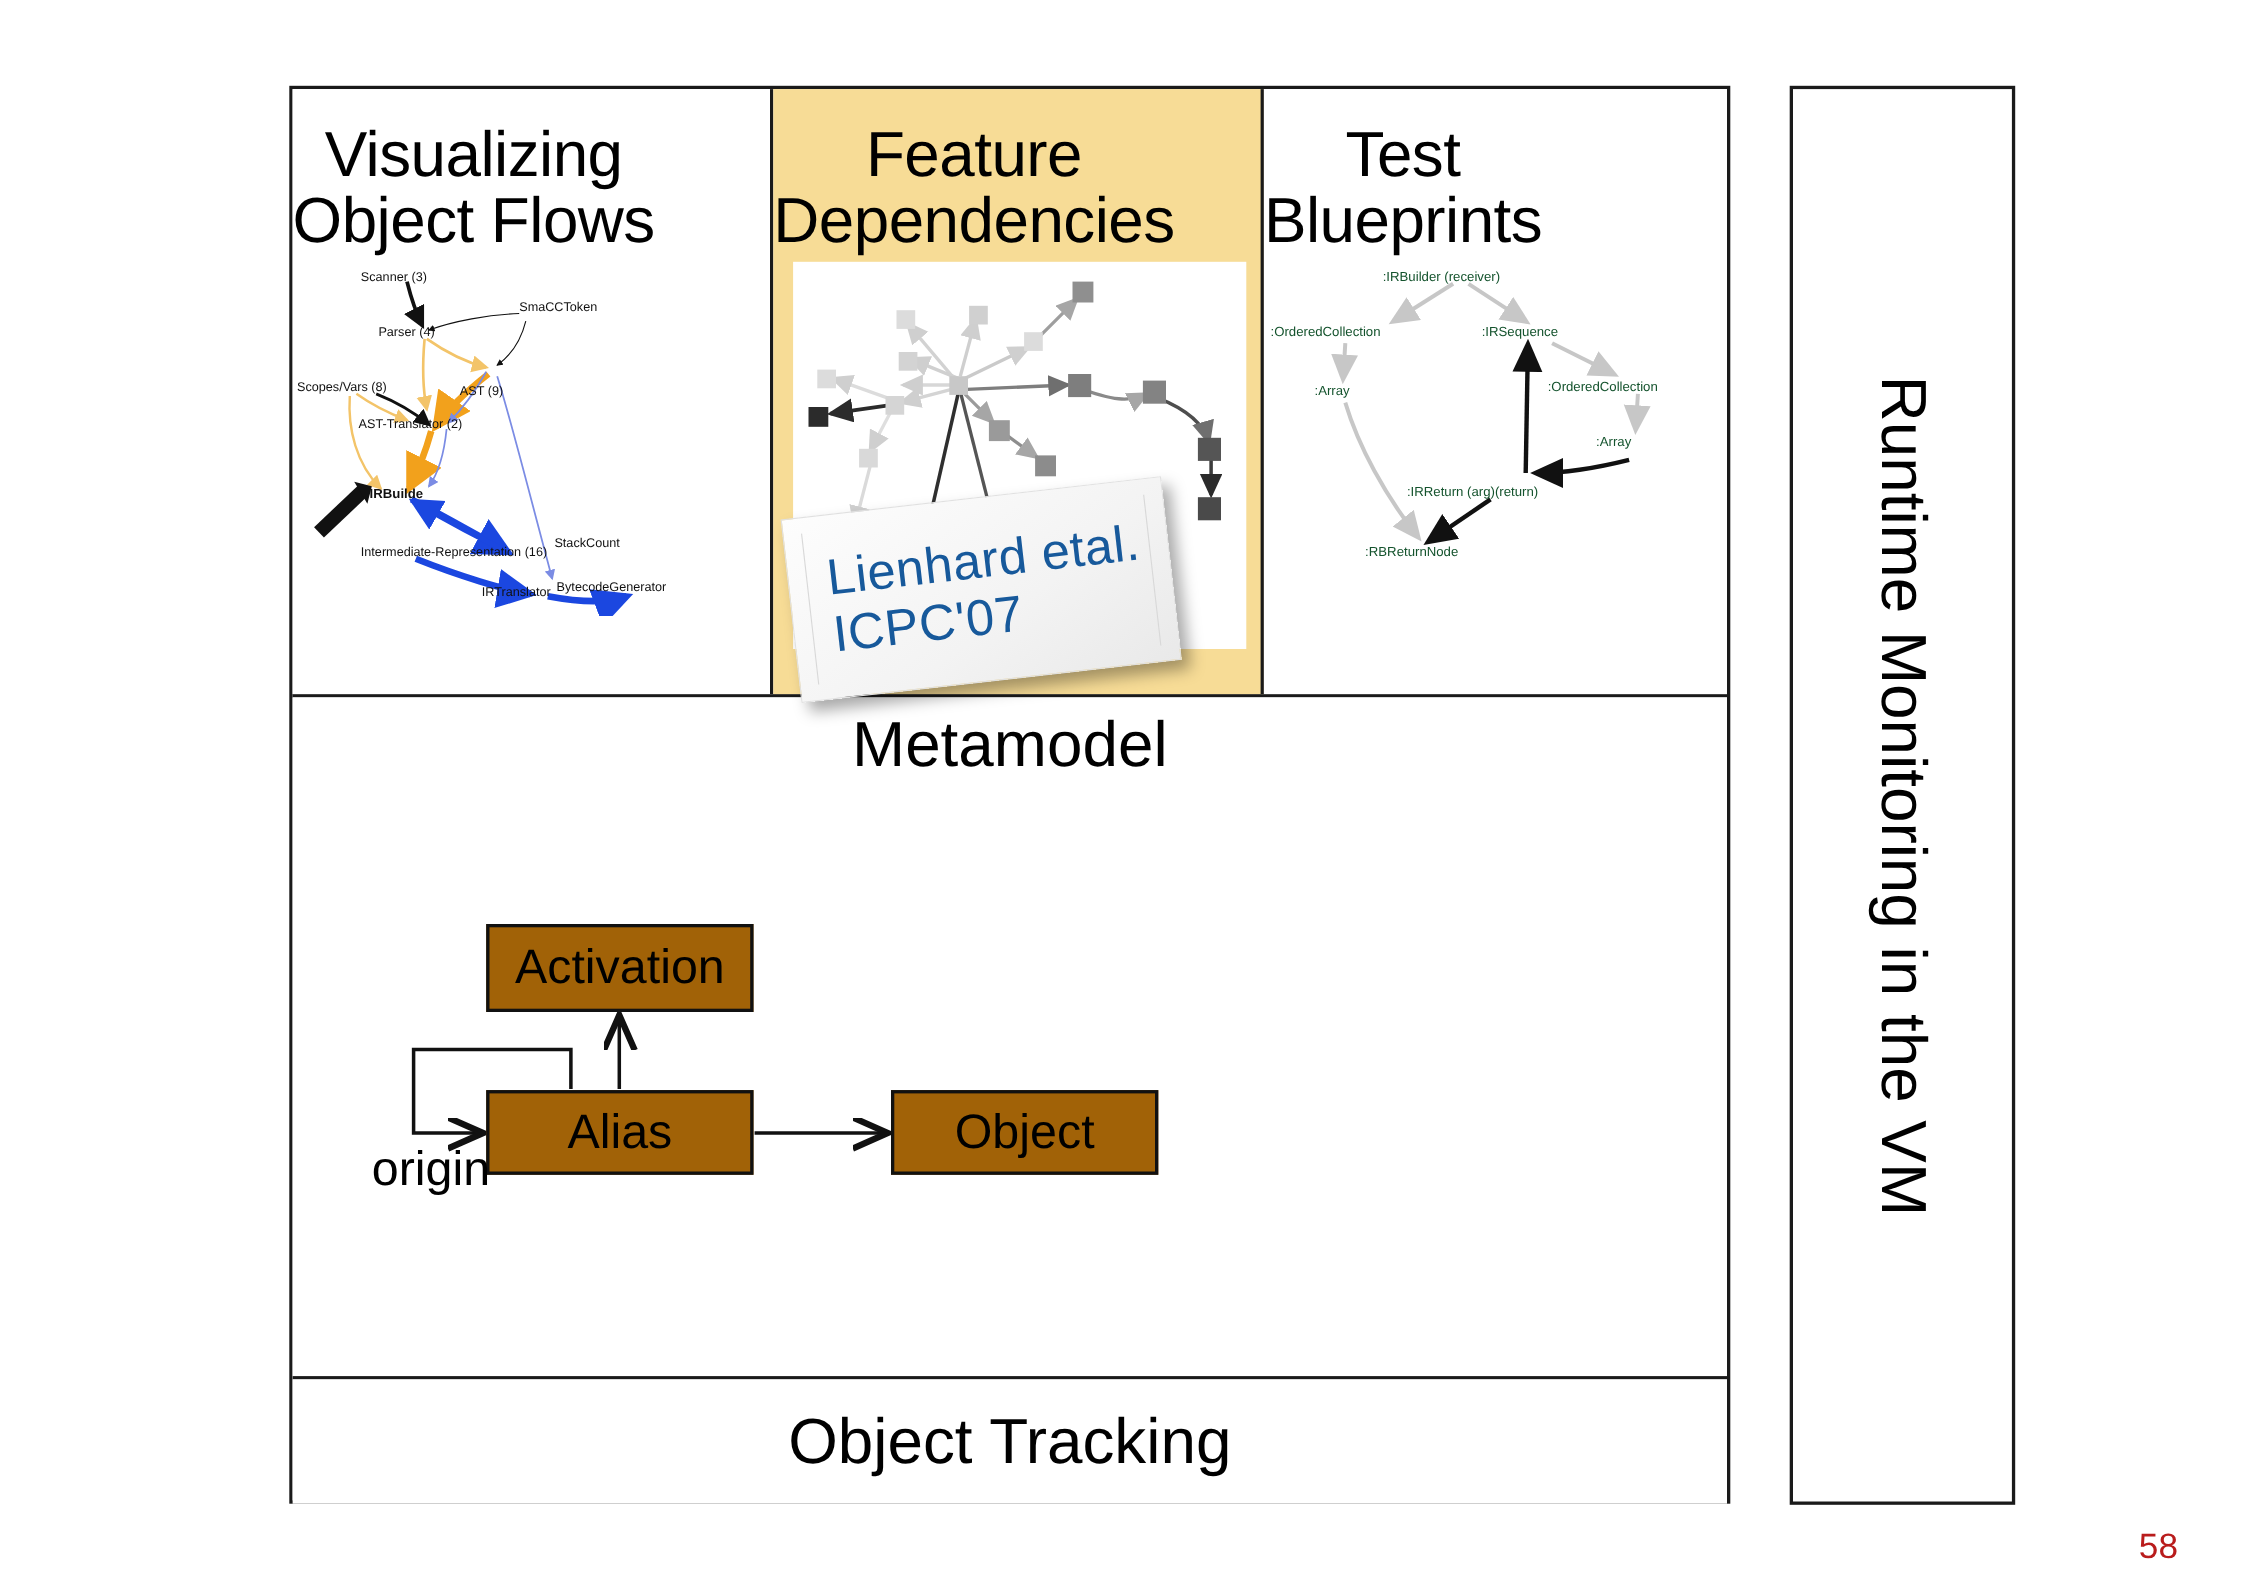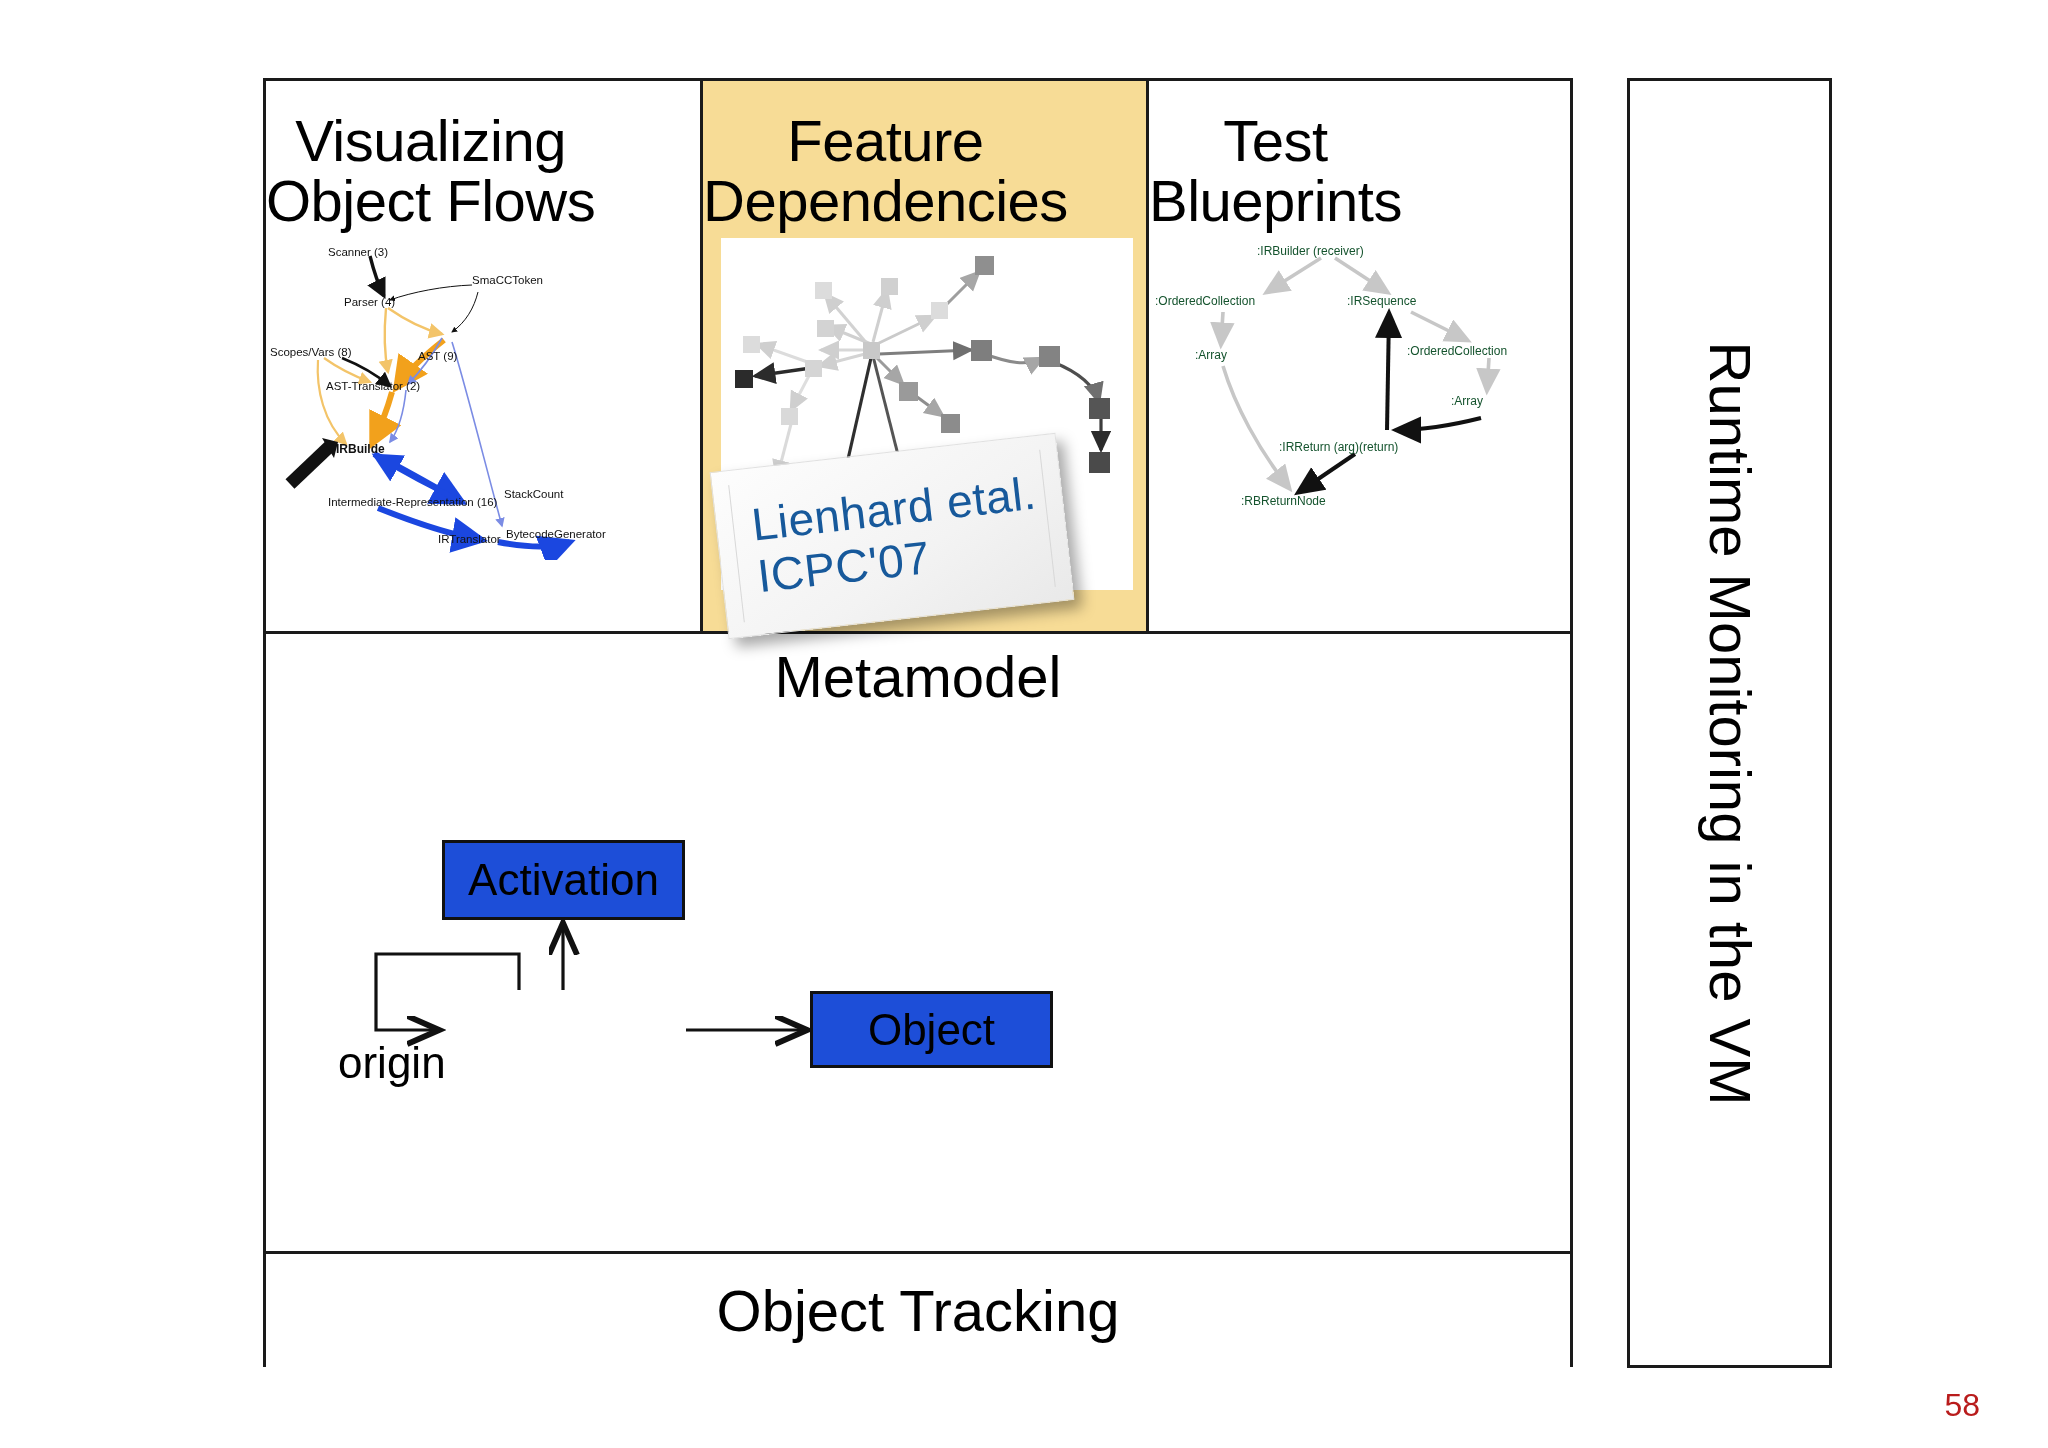--- a/index.html
+++ b/index.html
@@ -57,21 +57,21 @@
   
   #metamodel-band{
     position:absolute;left:0;top:553px;width:100%;height:620px;
     box-sizing:border-box;border-bottom:3px solid #1a1a1a;background:#fff;
   }
   #metamodel-title{
     position:absolute;top:14px;left:0;width:100%;text-align:center;
     font-size:58px;line-height:1;
   }
   .mm-box{
-    position:absolute;box-sizing:border-box;border:3px solid #111;background:#1d4ed8;
+    position:absolute;box-sizing:border-box;border:3px solid #111;background:#a16207;
     display:flex;align-items:center;justify-content:center;
     font-size:44px;
   }
   #mm-activation{left:176px;top:206px;width:243px;height:80px;}
   #mm-alias{left:176px;top:357px;width:243px;height:77px;}
   #mm-object{left:544px;top:357px;width:243px;height:77px;}
   #mm-origin-label{position:absolute;left:72px;top:404px;font-size:44px;}
 
   
   #tracking-band{
@@ -308,20 +308,23 @@
         <path d="M297,356 L297,292" stroke="#111" stroke-width="3.2" fill="none" marker-end="url(#mmA)"></path>
 
         <path d="M420,396 L538,396" stroke="#111" stroke-width="3.2" fill="none" marker-end="url(#mmA)"></path>
 
         <path d="M253,356 L253,320 L110,320 L110,396 L170,396" stroke="#111" stroke-width="3.2" fill="none" marker-end="url(#mmA)"></path>
       </svg>
 
       <div class="mm-box" id="mm-activation">
         <span>Activation</span>
       </div>
+      <div class="mm-box" id="mm-alias">
+        <span>Alias</span>
+      </div>
       <div class="mm-box" id="mm-object">
         <span>Object</span>
       </div>
       <div id="mm-origin-label">origin</div>
     </div>
 
     <div id="tracking-band">
       <div id="tracking-title">Object Tracking</div>
     </div>
   </div>

